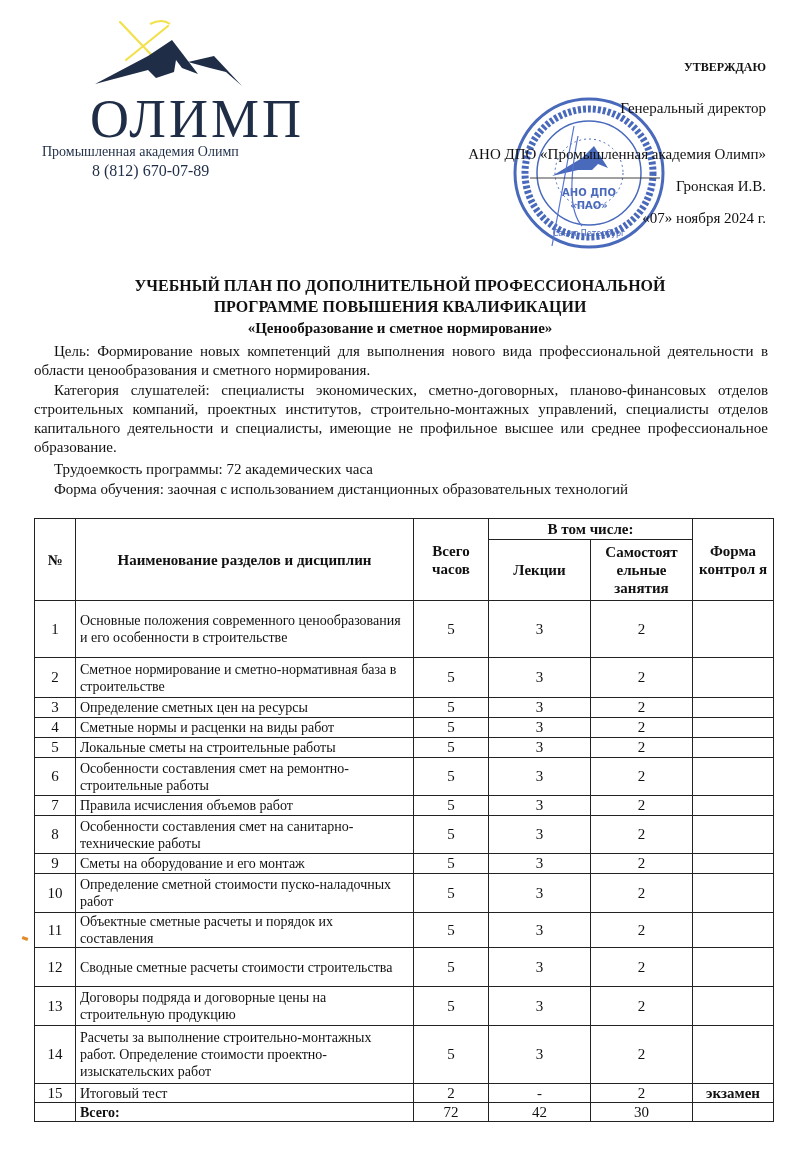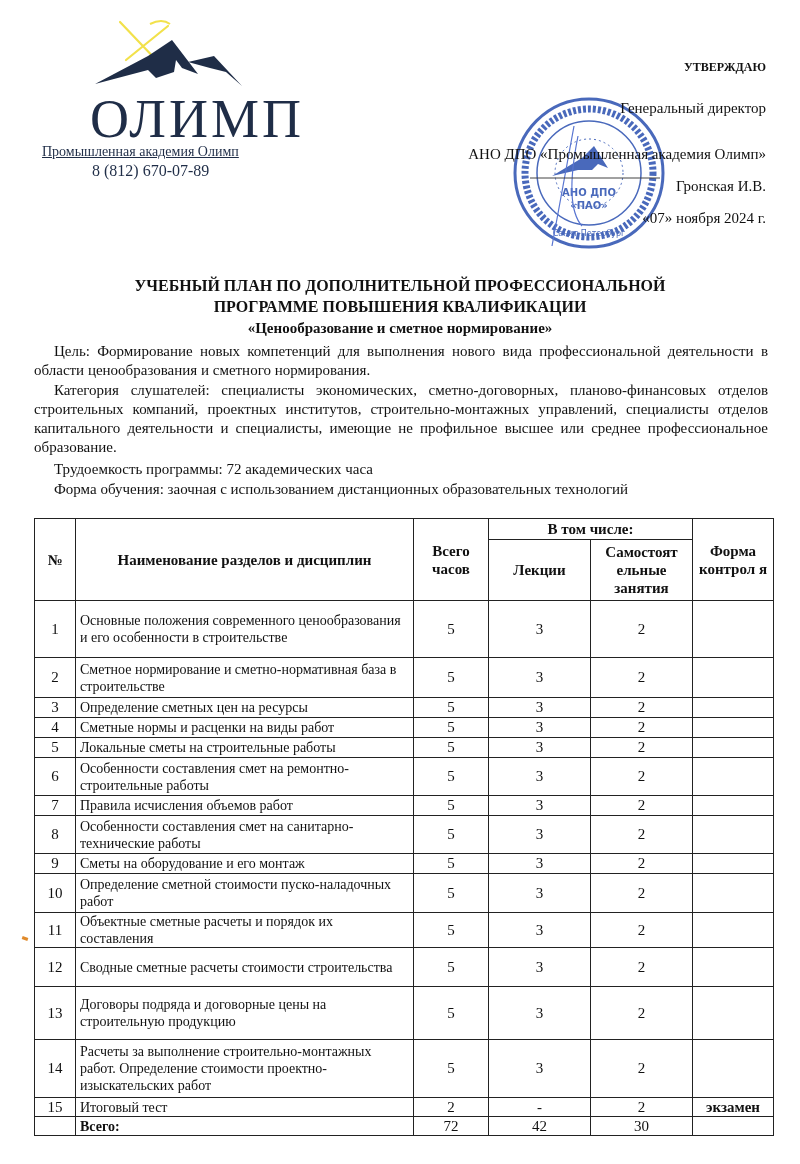--- a/index.html
+++ b/index.html
@@ -2,21 +2,21 @@
 <html><head>
 <meta charset="utf-8">
 <style>
   html, body { margin:0; padding:0; background:#ffffff; }
   body { width:800px; height:1164px; position:relative; overflow:hidden;
          font-family:"Liberation Serif","DejaVu Serif",serif; color:#111; }
   .logo { position:absolute; left:30px; top:8px; width:260px; height:170px; }
   .logo svg.mtn { position:absolute; left:60px; top:8px; }
   .logo-word { position:absolute; left:60px; top:84px; font-size:54px; color:#1f2d47;
                letter-spacing:3px; font-family:"Liberation Serif",serif; font-weight:normal; line-height:54px; }
-  .logo-sub { position:absolute; left:12px; top:136px; font-size:14px; color:#1f2d47; white-space:nowrap;text-decoration:underline; }
+  .logo-sub { position:absolute; left:12px; top:136px; font-size:14px; color:#1f2d47; white-space:nowrap; }
   .logo-phone { position:absolute; left:62px; top:154px; font-size:16px; color:#1f2d47; white-space:nowrap; }
 
   .approve { position:absolute; right:34px; text-align:right; font-size:15px; white-space:nowrap; }
   .approve.title { top:60px; font-weight:bold; font-size:12px; }
   .stamp { position:absolute; left:512px; top:96px; width:154px; height:154px; opacity:0.85; }
 
   .doc-title { position:absolute; left:0; width:800px; text-align:center; font-weight:bold; font-size:16px; }
   .para { position:absolute; left:34px; width:734px; font-size:15px; line-height:19px; text-align:justify; }
   .para b { font-weight:normal; }
   .indent { text-indent:20px; }
@@ -195,21 +195,21 @@
         <td class="c bold"></td>
       </tr>
     <tr style="height:39px">
         <td class="num">12</td>
         <td class="name">Сводные сметные расчеты стоимости строительства</td>
         <td class="c">5</td>
         <td class="c">3</td>
         <td class="c">2</td>
         <td class="c bold"></td>
       </tr>
-    <tr style="height:53px">
+    <tr style="height:39px">
         <td class="num">13</td>
         <td class="name">Договоры подряда и договорные цены на строительную продукцию</td>
         <td class="c">5</td>
         <td class="c">3</td>
         <td class="c">2</td>
         <td class="c bold"></td>
       </tr>
     <tr style="height:58px">
         <td class="num">14</td>
         <td class="name">Расчеты за выполнение строительно-монтажных работ. Определение стоимости проектно-изыскательских работ</td>

